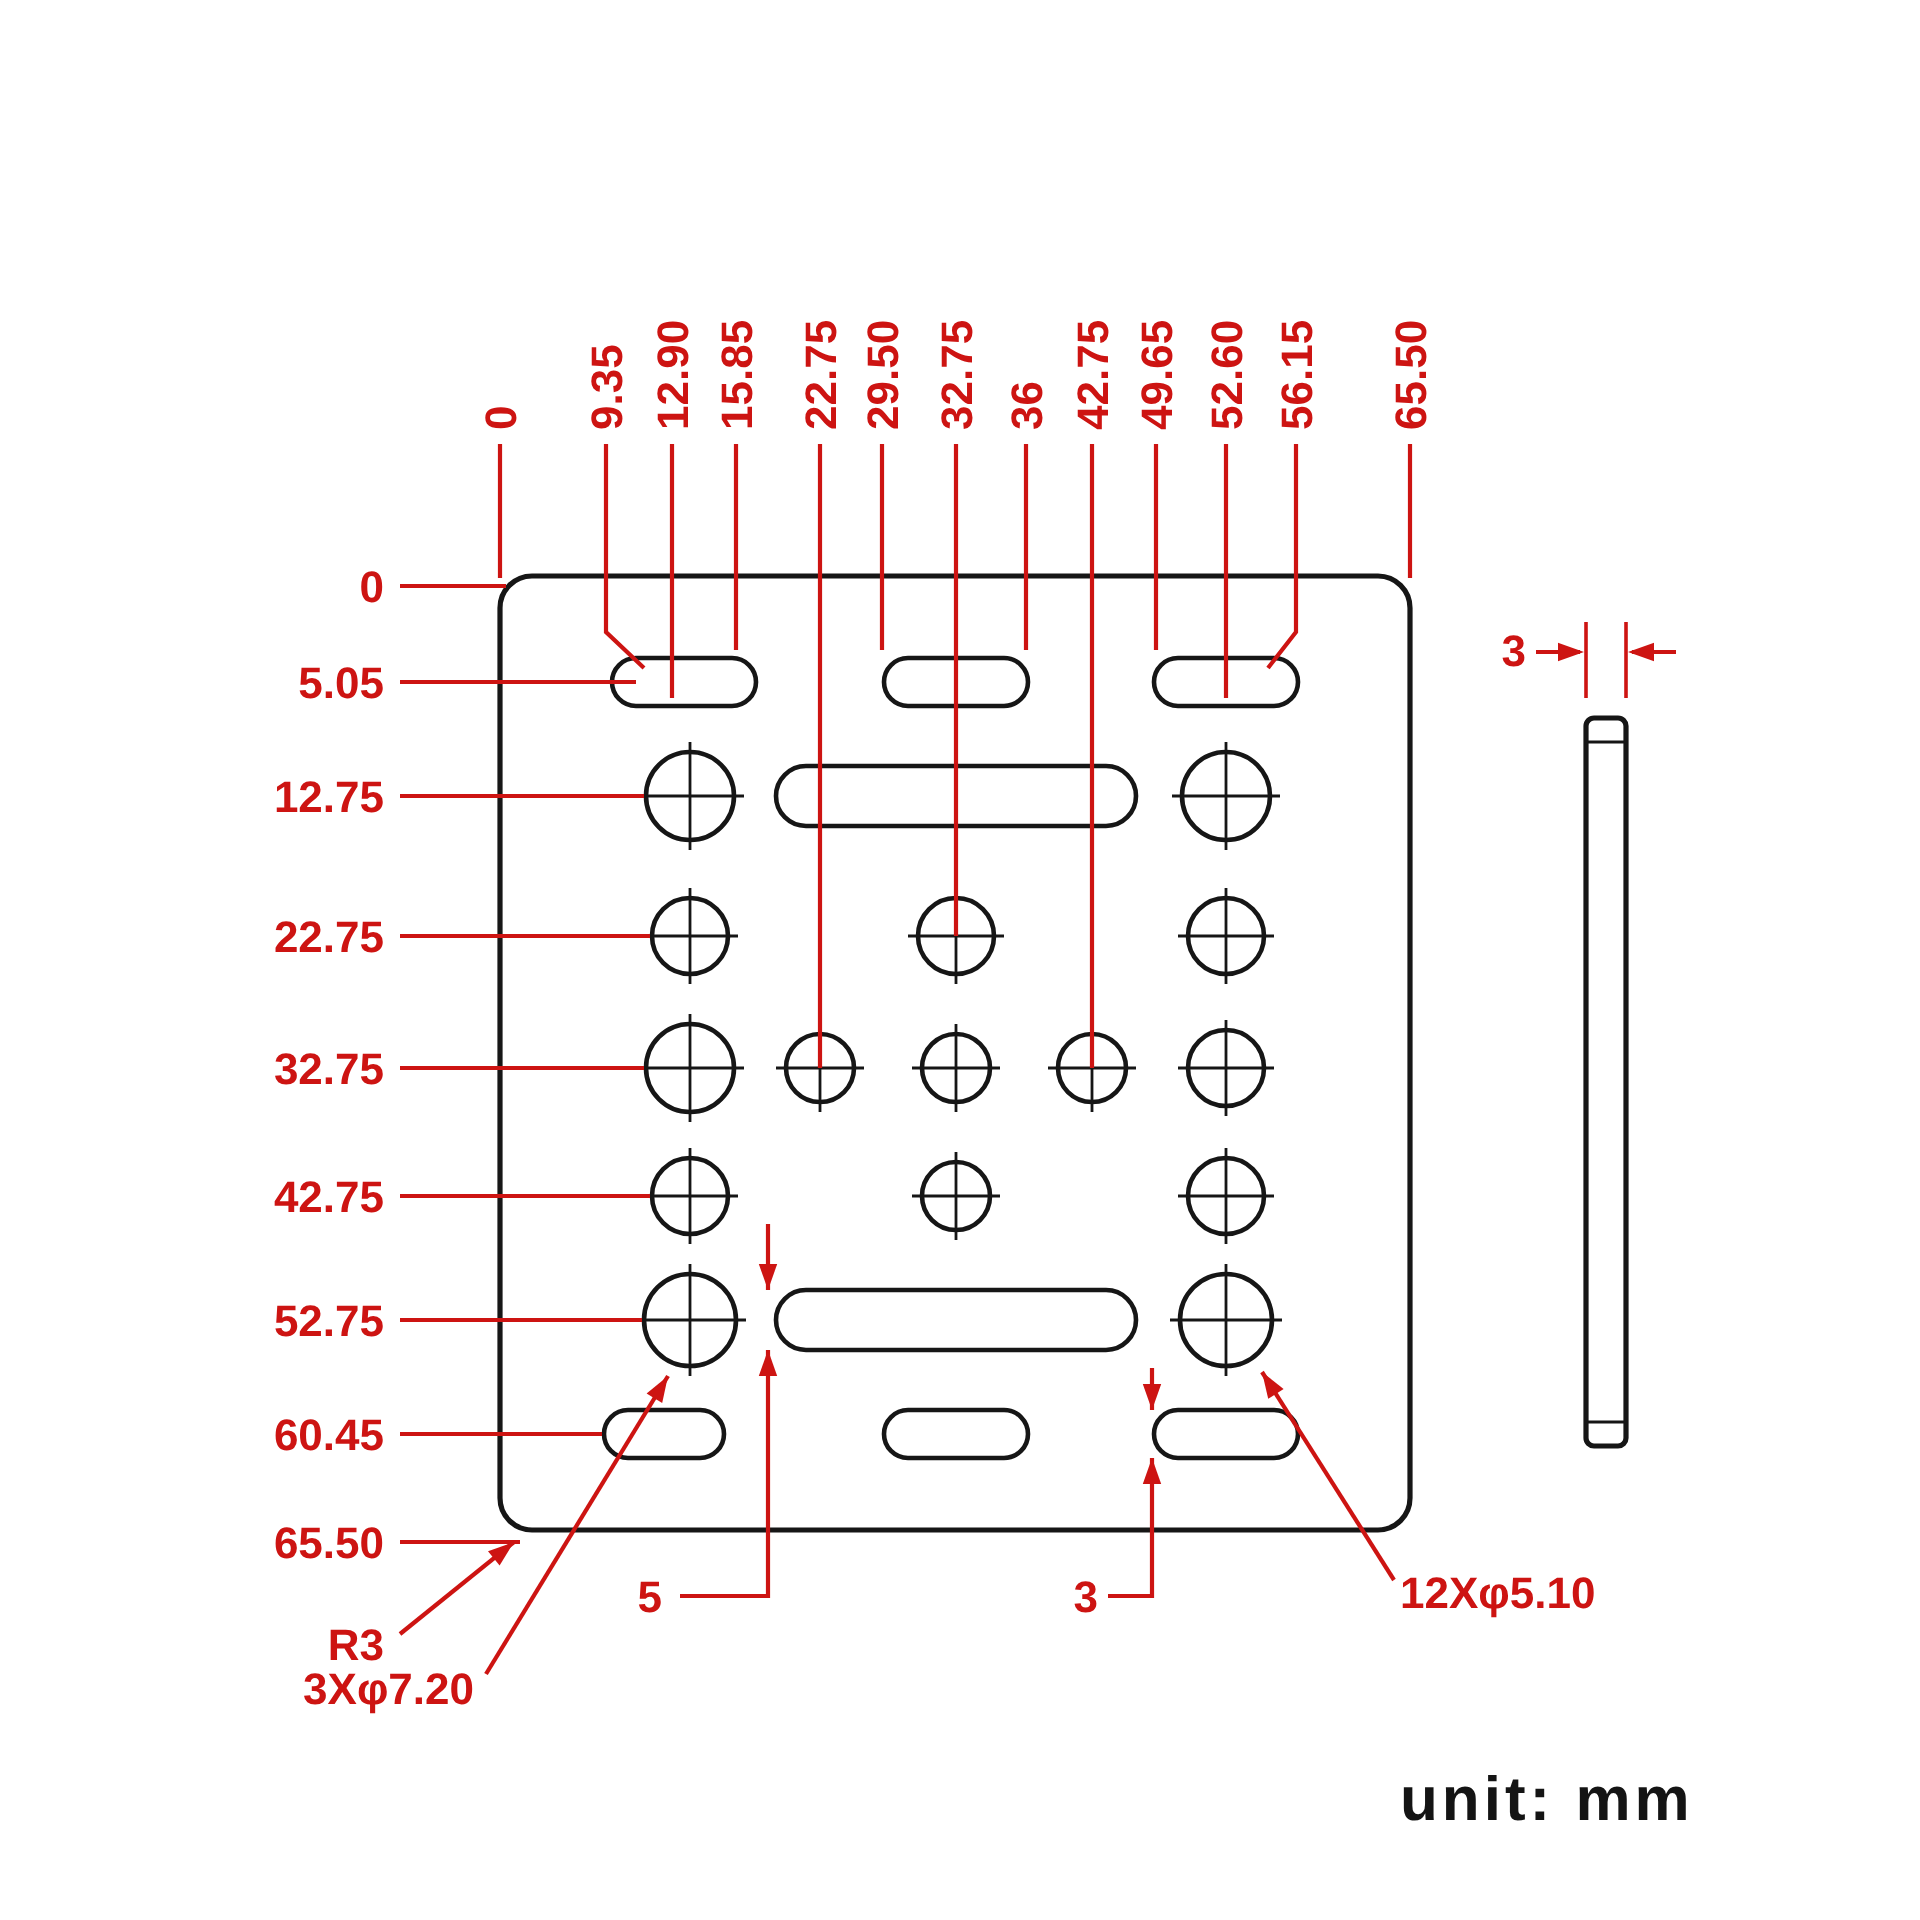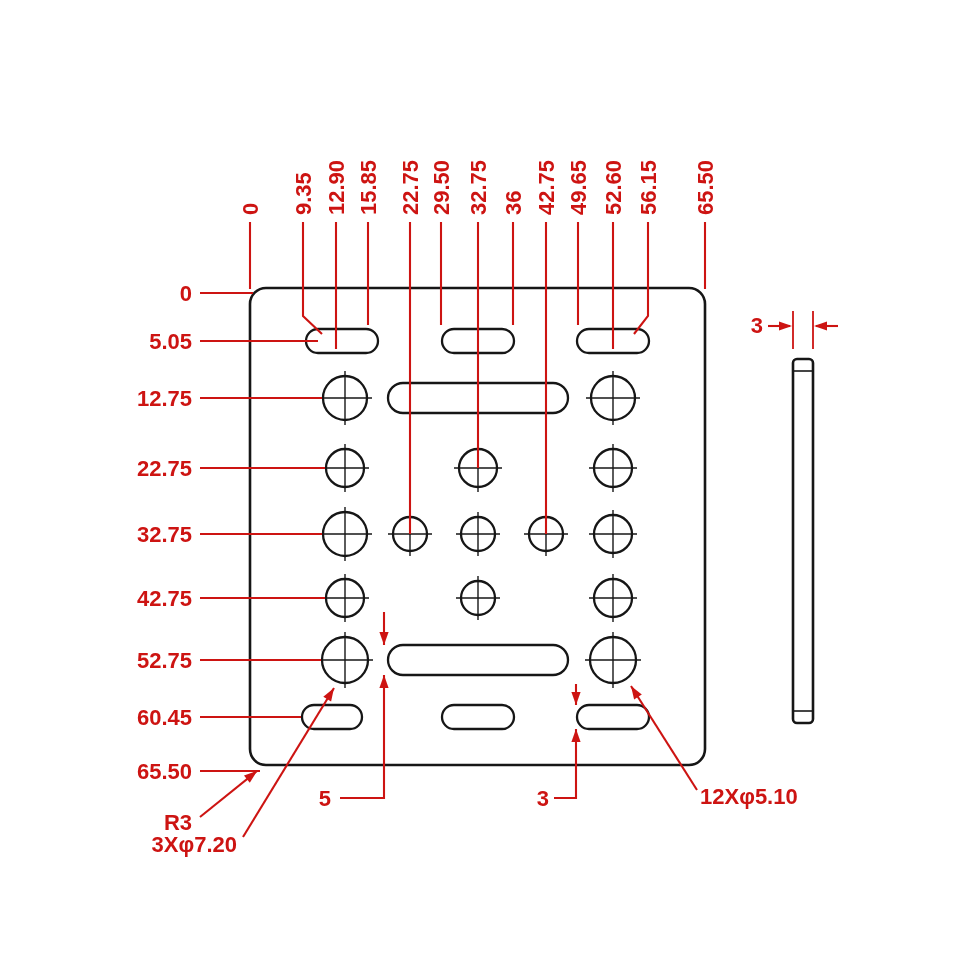--- a/index.html
+++ b/index.html
@@ -185,13 +185,14 @@
       <g>
         <text x="763" y="333" fill="#cd1412" font-family="&quot;Liberation Sans&quot;, sans-serif" font-size="22" font-weight="700" text-anchor="end">3</text>
         <line x1="793" y1="311" x2="793" y2="349" stroke="#cd1412" stroke-width="1.8"></line>
         <line x1="813" y1="311" x2="813" y2="349" stroke="#cd1412" stroke-width="1.8"></line>
         <line x1="768" y1="326" x2="790" y2="326" stroke="#cd1412" stroke-width="2.1"></line>
         <polygon points="792,326 779.0,330.6 779.0,321.4" fill="#cd1412"></polygon>
         <line x1="838" y1="326" x2="816" y2="326" stroke="#cd1412" stroke-width="2.1"></line>
         <polygon points="814,326 827.0,321.4 827.0,330.6" fill="#cd1412"></polygon>
       </g>
     </svg>
+  <div class="unit-label">unit: mm</div>
 </div>
 
 </body></html>

